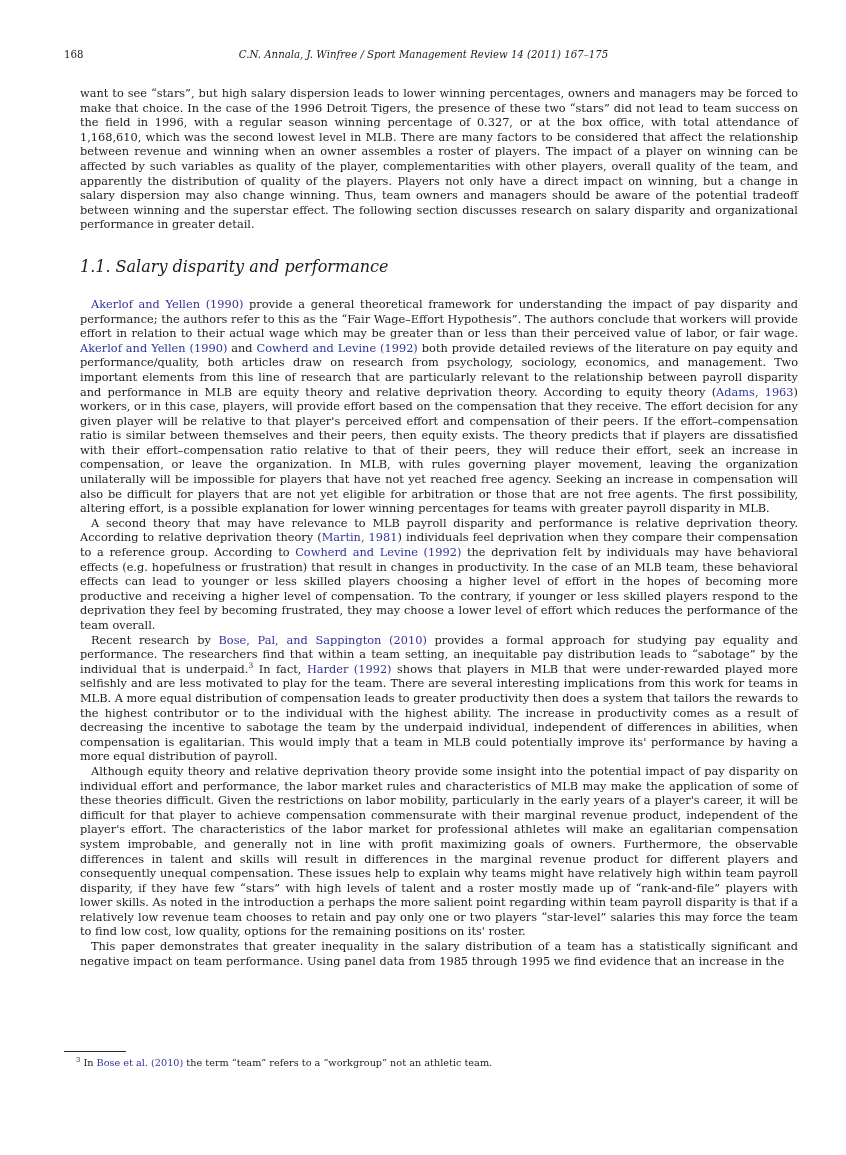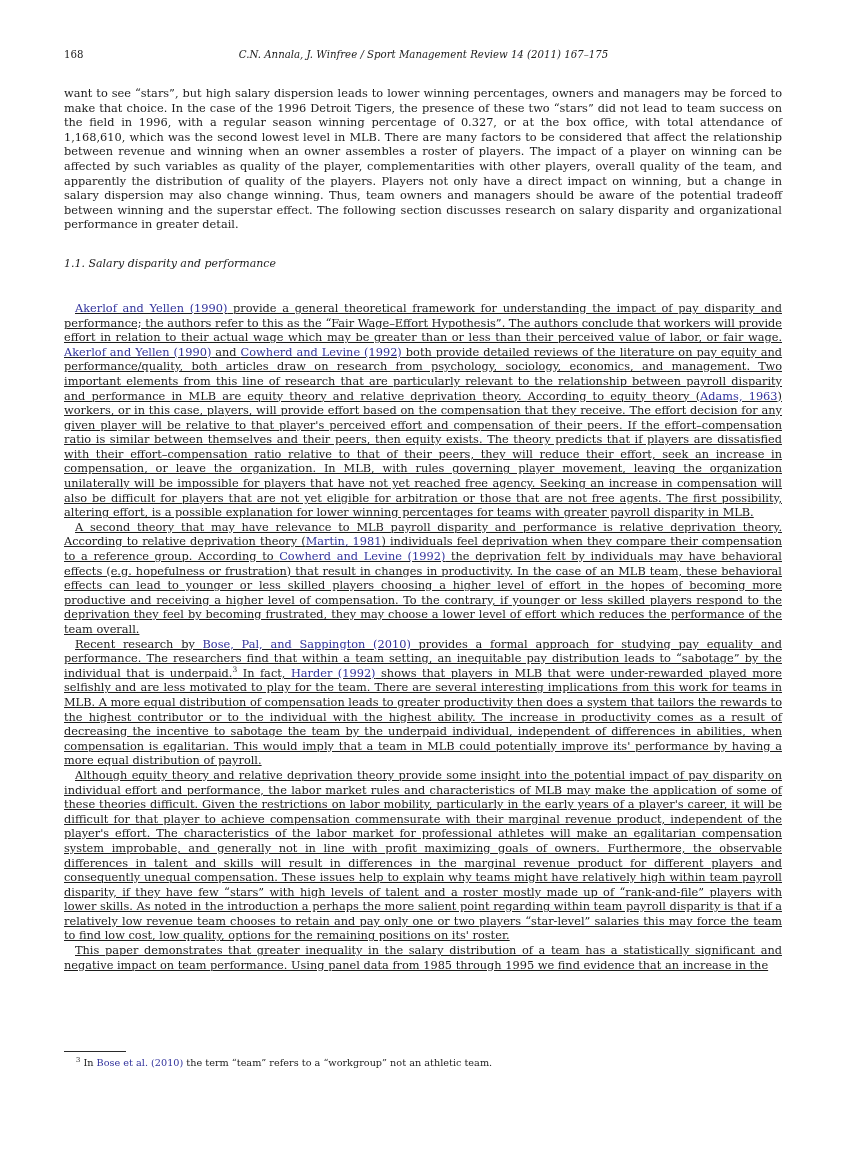--- a/index.html
+++ b/index.html
@@ -29,36 +29,36 @@
   }
   .running-head {
     position: absolute;
     left: 1px; right: 0; top: 0;
     text-align: center;
     font-style: italic;
   }
   .content {
     position: absolute;
     top: 86px;
-    left: 64px;
+    left: 80px;
     width: 718px;
   }
   .para {
     margin: 0;
     font-size: 11.35px;
     line-height: 14.6px;
     text-align: justify;
     color: var(--ink);
   }
-  .para.indent { text-indent: 11px; text-decoration: underline; }
+  .para.indent { text-indent: 11px; }
   .section-heading {
-    font-size: 11px;
+    font-size: 16px;
     font-style: italic;
     font-weight: normal;
-    margin: 25px 0 31px 0;
+    margin: 25px 0 21px 0;
     color: var(--ink);
   }
   .citation {
     color: var(--cite);
     text-decoration: none;
     cursor: pointer;
   }
   sup.fn-marker {
     font-size: 7.5px;
     line-height: 0;

